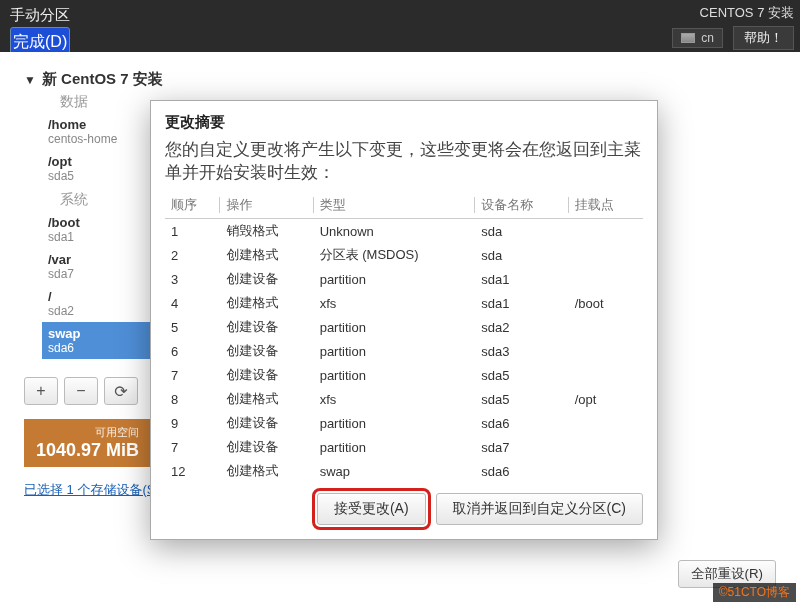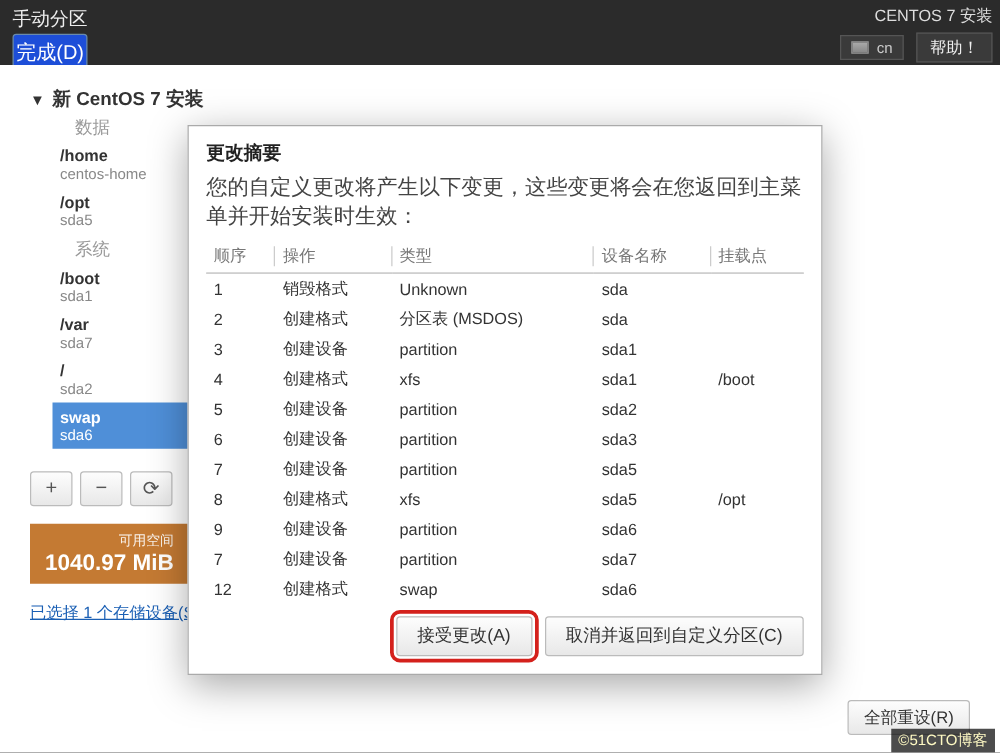--- a/index.html
+++ b/index.html
@@ -142,21 +142,21 @@
       background: linear-gradient(#fdfdfd,#e8e8e8);
       padding: 4px 12px;
       border-radius: 3px;
       color: #333;
       cursor: pointer;
     }
     .watermark {
       position: absolute;
       right: 4px; bottom: 0;
       background: rgba(0,0,0,.7);
-      color: #fef9c3;
+      color: #f97316;
       font-size: 12px;
       padding: 1px 6px;
     }
 
     
     .rhs-partial {
       position: absolute;
       top: 70px; left: 380px; right: 24px;
       color: #333;
     }

